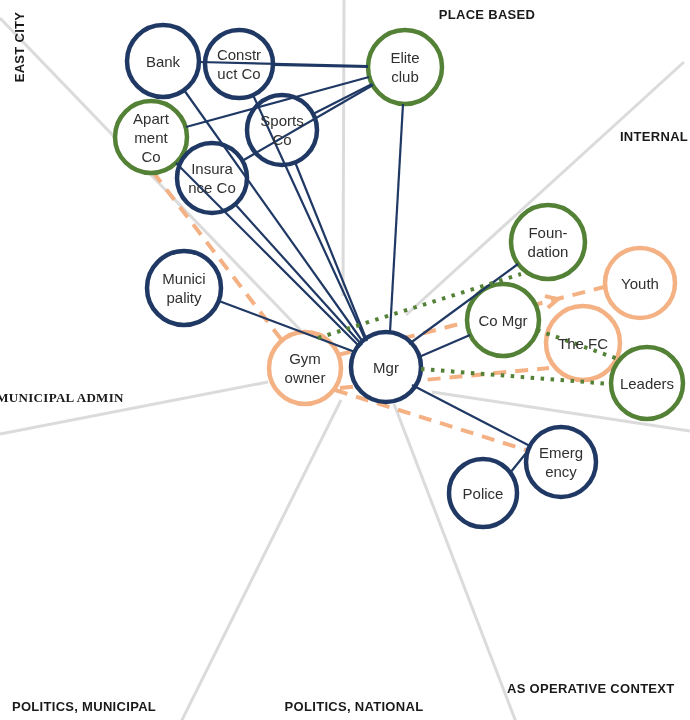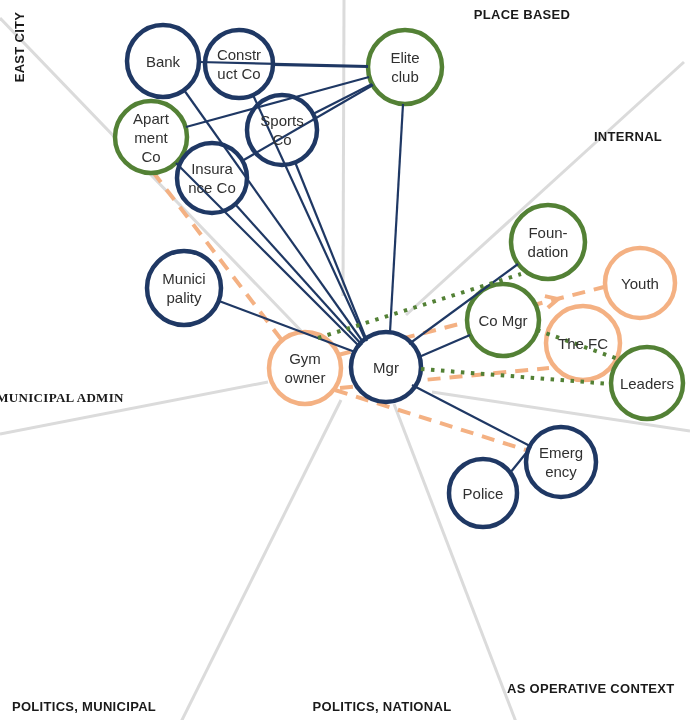--- a/index.html
+++ b/index.html
@@ -109,27 +109,27 @@
         <text x="386" y="367" fill="#303030" text-anchor="middle"><tspan x="386" y="367" dominant-baseline="central">Mgr</tspan></text>
         <text x="647" y="383" fill="#303030" text-anchor="middle"><tspan x="647" y="383" dominant-baseline="central">Leaders</tspan></text>
         <text x="561" y="462" fill="#303030" text-anchor="middle"><tspan x="561" y="452.5" dominant-baseline="central">Emerg</tspan><tspan x="561" y="471.5" dominant-baseline="central">ency</tspan></text>
         <text x="483" y="493" fill="#303030" text-anchor="middle"><tspan x="483" y="493" dominant-baseline="central">Police</tspan></text>
       </g>
     </svg>
 
   <div class="sector-label rot" style="left:19px;top:47px;">EAST CITY</div>
 
 
-  <div class="sector-label" style="left:487px;top:14px;margin-left:35px;">PLACE BASED</div>
+  <div class="sector-label" style="left:487px;top:14px;">PLACE BASED</div>
 
-  <div class="sector-label" style="left:628px;top:136px;">INTERNAL</div>
+  <div class="sector-label" style="left:654px;top:136px;">INTERNAL</div>
 
   <div class="sector-label" style="left:60px;top:398px;font-family:Liberation Serif, serif;">MUNICIPAL ADMIN</div>
 
   <div class="sector-label" style="left:71px;top:706px;margin-left:13px;">POLITICS, MUNICIPAL</div>
 
-  <div class="sector-label" style="left:354px;top:706px;margin-left:28px;">POLITICS, NATIONAL</div>
+  <div class="sector-label" style="left:354px;top:706px;">POLITICS, NATIONAL</div>
 
   <div class="sector-label multiline" style="left:507px;top:679px;">
     <div>AS OPERATIVE CONTEXT</div>
   </div>
 
 </div>
 
 </body></html>

